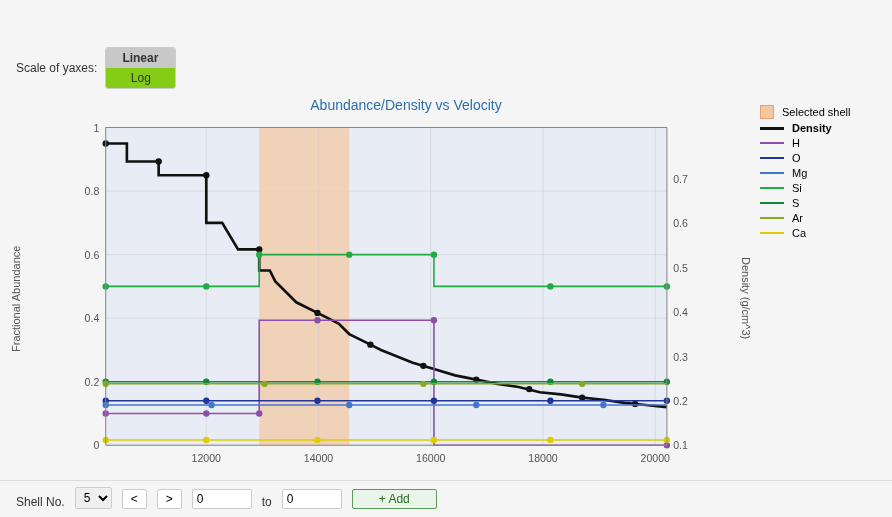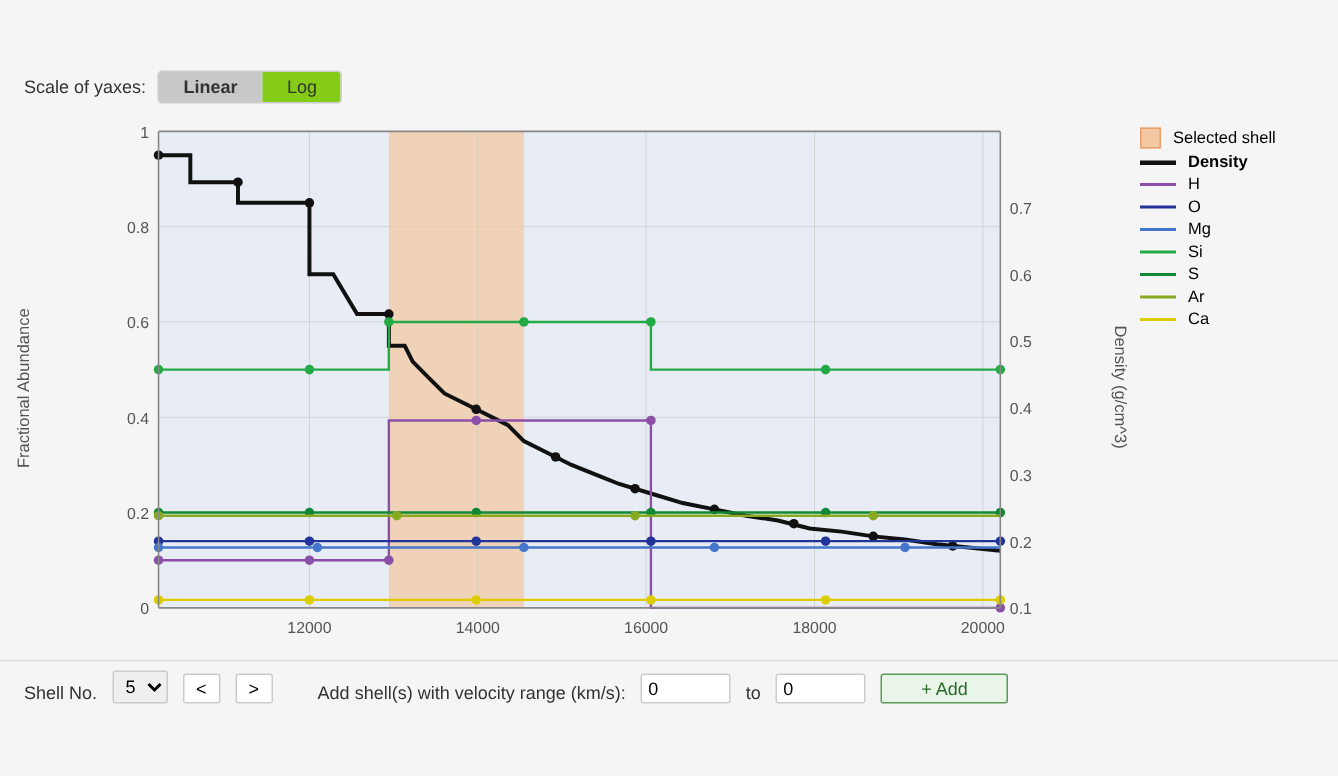--- a/index.html
+++ b/index.html
@@ -21,20 +21,21 @@
     }
     .scale-label {
       color: #333;
       font-size: 12px;
     }
     .btn-group {
       display: flex;
       border: 1px solid #ccc;
       border-radius: 3px;
       overflow: hidden;
+      flex-direction: column;
     }
     .btn-group button {
       padding: 3px 16px;
       border: none;
       cursor: pointer;
       font-size: 12px;
       background: #84cc16;
       color: #333;
     }
     .btn-group button.active {
@@ -183,20 +184,21 @@
   <span class="scale-label">Scale of yaxes:</span>
   <div class="btn-group">
     <button class="active">Linear</button>
     <button>Log</button>
   </div>
 </div>
 
 <div class="main-content">
 
   <div class="chart-area">
+    <div class="chart-title">Abundance/Density vs Velocity</div>
     <div class="chart-wrapper">
 
       <div class="y-axis-left-label">Fractional Abundance</div>
 
       <div class="chart-svg-container">
         <svg width="100%" height="360" viewBox="0 0 620 340" xmlns="http://www.w3.org/2000/svg">
 
           <rect x="50" y="10" width="530" height="300" fill="#e8ecf5"></rect>
 
           <line x1="50" y1="10" x2="580" y2="10" stroke="#ccc" stroke-width="0.5"></line>
@@ -417,18 +419,17 @@
 </div>
 
 <div class="bottom-bar">
   <label class="scale-label">Shell No.</label>
   <select class="shell-select">
     <option>5</option>
   </select>
   <button class="nav-btn">&lt;</button>
   <button class="nav-btn">&gt;</button>
 
-  <span style="margin-left:20px; color:#333; font-size:12px;">Add shell(s) with velocity range (km/s):</span>
   <input type="number" class="velocity-input" value="0" style="">
   <span style="color:#333;">to</span>
   <input type="number" class="velocity-input" value="0" style="">
   <button class="add-btn">+ Add</button>
 </div>
 
 </body></html>

